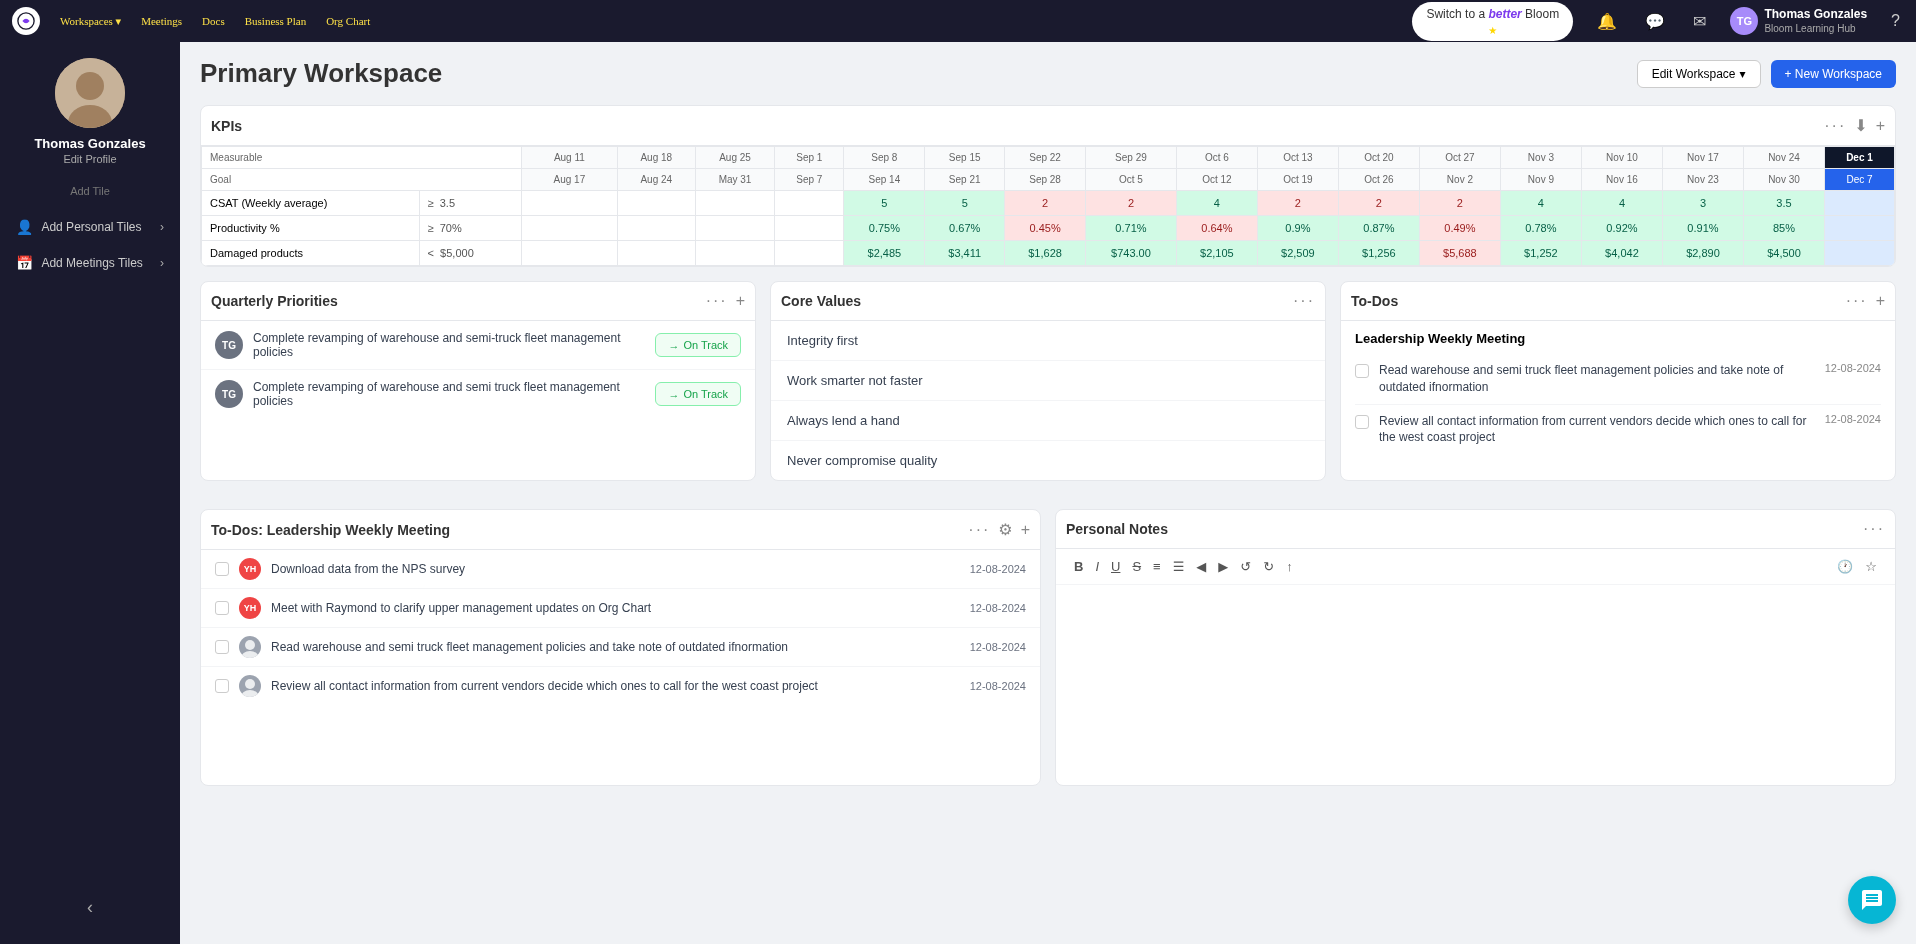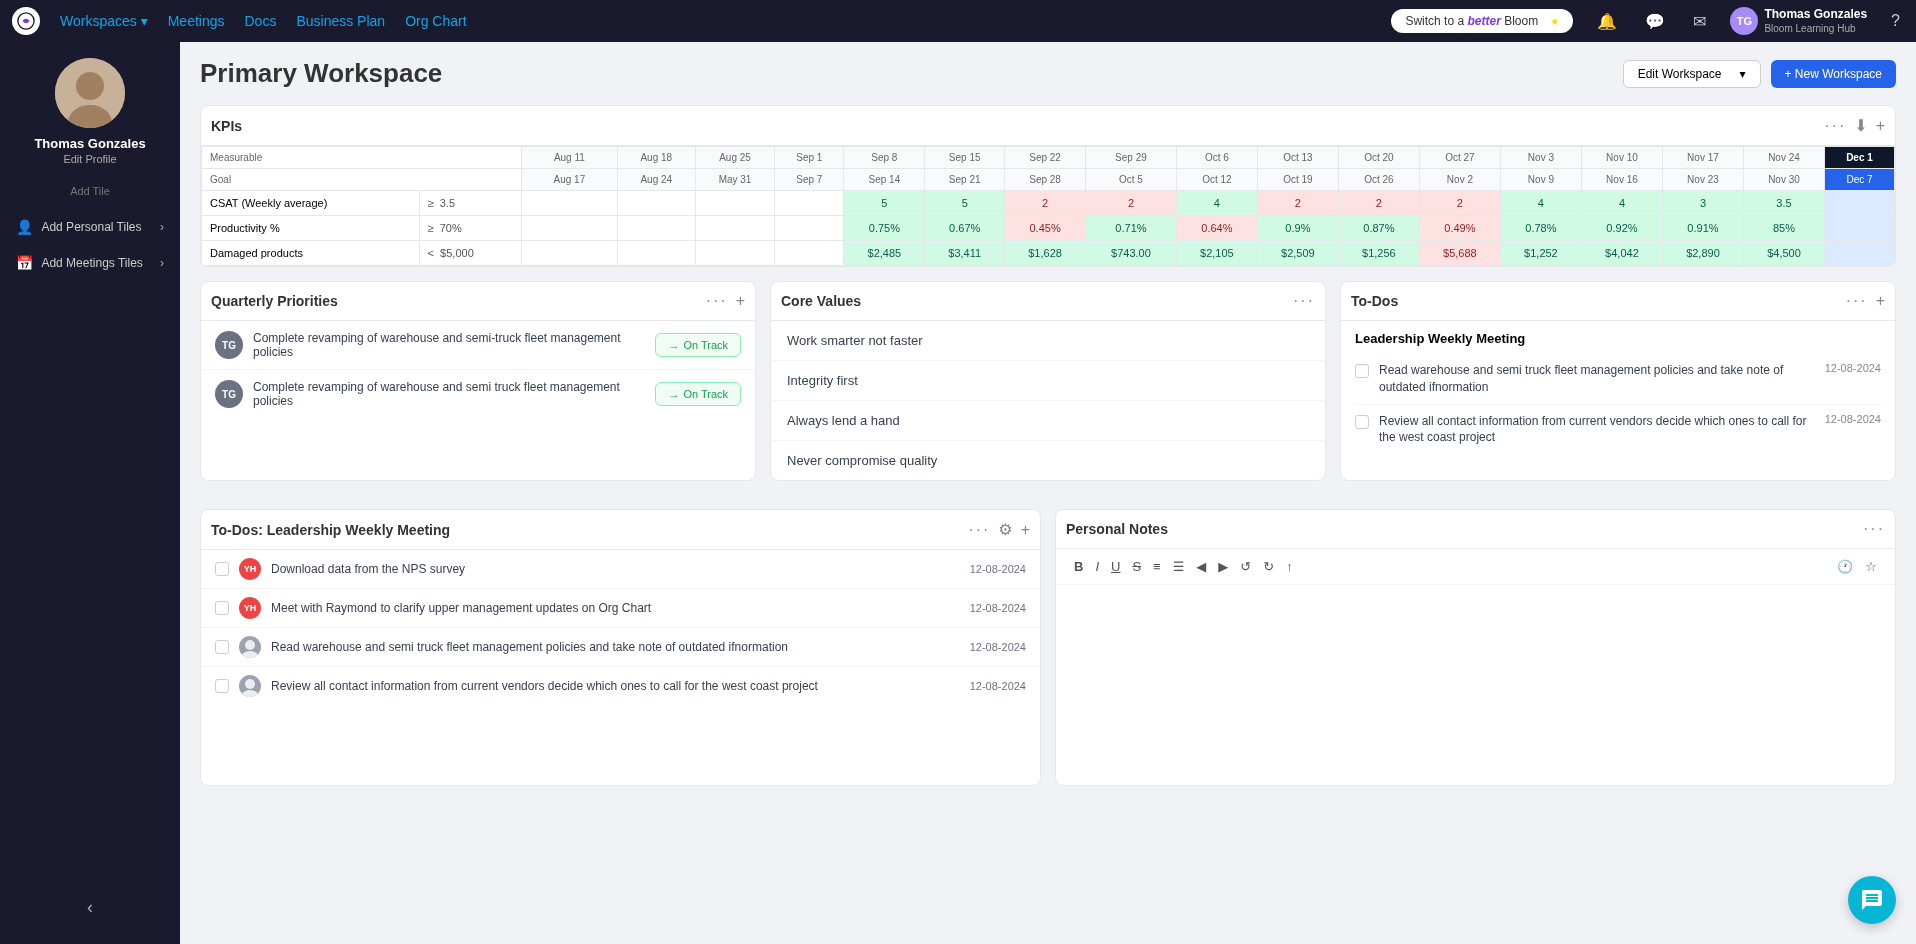--- a/index.html
+++ b/index.html
@@ -2,23 +2,23 @@
 <html><head>
   <meta charset="utf-8">
   <style>
     * { box-sizing: border-box; margin: 0; padding: 0; }
     body { font-family: -apple-system, BlinkMacSystemFont, 'Segoe UI', sans-serif; font-size: 13px; background: #f0f2f5; display: flex; flex-direction: column; height: 100vh; overflow: hidden; }
 
     
     .topnav { background: #1a1a2e; color: #fff; height: 42px; display: flex; align-items: center; padding: 0 12px; gap: 20px; flex-shrink: 0; position: relative; }
     .topnav-logo { width: 28px; height: 28px; border-radius: 50%; background: #fff; display: flex; align-items: center; justify-content: center; }
     .topnav-logo svg { width: 18px; height: 18px; }
-    .topnav-link { color: #0ea5e9; font-size: 14px; cursor: pointer; display: flex; align-items: center; gap: 3px; }
+    .topnav-link { color: #fde047; font-size: 11px; cursor: pointer; display: flex; align-items: center; gap: 3px; font-family: Liberation Serif, serif; }
     .topnav-spacer { flex: 1; }
-    .switch-btn { background: #fff; color: #333; border: none; border-radius: 20px; padding: 5px 14px; font-size: 12px; cursor: pointer; display: flex; align-items: center; gap: 12px; }
+    .switch-btn { background: #fff; color: #333; border: none; border-radius: 20px; padding: 5px 14px; font-size: 12px; cursor: pointer; display: flex; align-items: center; gap: 4px; flex-direction: column; }
     .switch-btn b { color: #7c3aed; font-style: italic; }
     .topnav-icon { color: #ccc; font-size: 16px; cursor: pointer; padding: 0 4px; }
     .topnav-user { display: flex; align-items: center; gap: 6px; color: #fff; font-size: 12px; }
     .topnav-avatar { width: 28px; height: 28px; border-radius: 50%; background: #888; overflow: hidden; }
     .topnav-user-info { line-height: 1.3; }
     .topnav-user-name { font-weight: 600; font-size: 12px; }
     .topnav-user-sub { font-size: 10px; color: #aaa; }
 
     
     .layout { display: flex; flex: 1; overflow: hidden; }
@@ -30,21 +30,21 @@
     .sidebar-edit { color: #aaa; font-size: 11px; cursor: pointer; margin-bottom: 20px; }
     .sidebar-item { width: 100%; display: flex; align-items: center; justify-content: space-between; padding: 10px 16px; cursor: pointer; color: #ccc; font-size: 12px; }
     .sidebar-item-left { display: flex; align-items: center; gap: 8px; }
     .sidebar-chevron { color: #aaa; }
 
     
     .main { flex: 1; overflow-y: auto; padding: 16px 20px; }
     .main-header { display: flex; align-items: center; justify-content: space-between; margin-bottom: 16px; }
     .page-title { font-size: 26px; font-weight: 600; color: #333; }
     .header-btns { display: flex; gap: 10px; }
-    .btn-outline { border: 1px solid #ccc; background: #fff; border-radius: 6px; padding: 6px 14px; font-size: 12px; cursor: pointer; display: flex; align-items: center; gap: 18px; }
+    .btn-outline { border: 1px solid #ccc; background: #fff; border-radius: 6px; padding: 6px 14px; font-size: 12px; cursor: pointer; display: flex; align-items: center; gap: 4px; }
     .btn-primary { border: none; background: #2563eb; color: #fff; border-radius: 6px; padding: 6px 14px; font-size: 12px; cursor: pointer; display: flex; align-items: center; gap: 5px; }
 
     
     .section-card { background: #fff; border-radius: 8px; border: 1px solid #e5e7eb; margin-bottom: 14px; overflow: hidden; }
     .section-header { display: flex; align-items: center; justify-content: space-between; padding: 10px 10px; border-bottom: 1px solid #e5e7eb; }
     .section-title { font-weight: 600; font-size: 14px; color: #333; }
     .section-actions { display: flex; gap: 8px; align-items: center; color: #888; }
     .section-actions span { cursor: pointer; font-size: 16px; }
 
     
@@ -377,22 +377,22 @@
       </div>
 
       <div class="section-card">
         <div class="section-header">
           <span class="section-title">Core Values</span>
           <div class="section-actions">
             <span class="dots-menu">···</span>
           </div>
         </div>
         <div>
+          <div class="core-value-item">Integrity first</div>
           <div class="core-value-item">Work smarter not faster</div>
-          <div class="core-value-item">Integrity first</div>
           <div class="core-value-item">Always lend a hand</div>
           <div class="core-value-item">Never compromise quality</div>
         </div>
       </div>
 
       <div class="section-card">
         <div class="section-header">
           <span class="section-title">To-Dos</span>
           <div class="section-actions">
             <span class="dots-menu">···</span>

